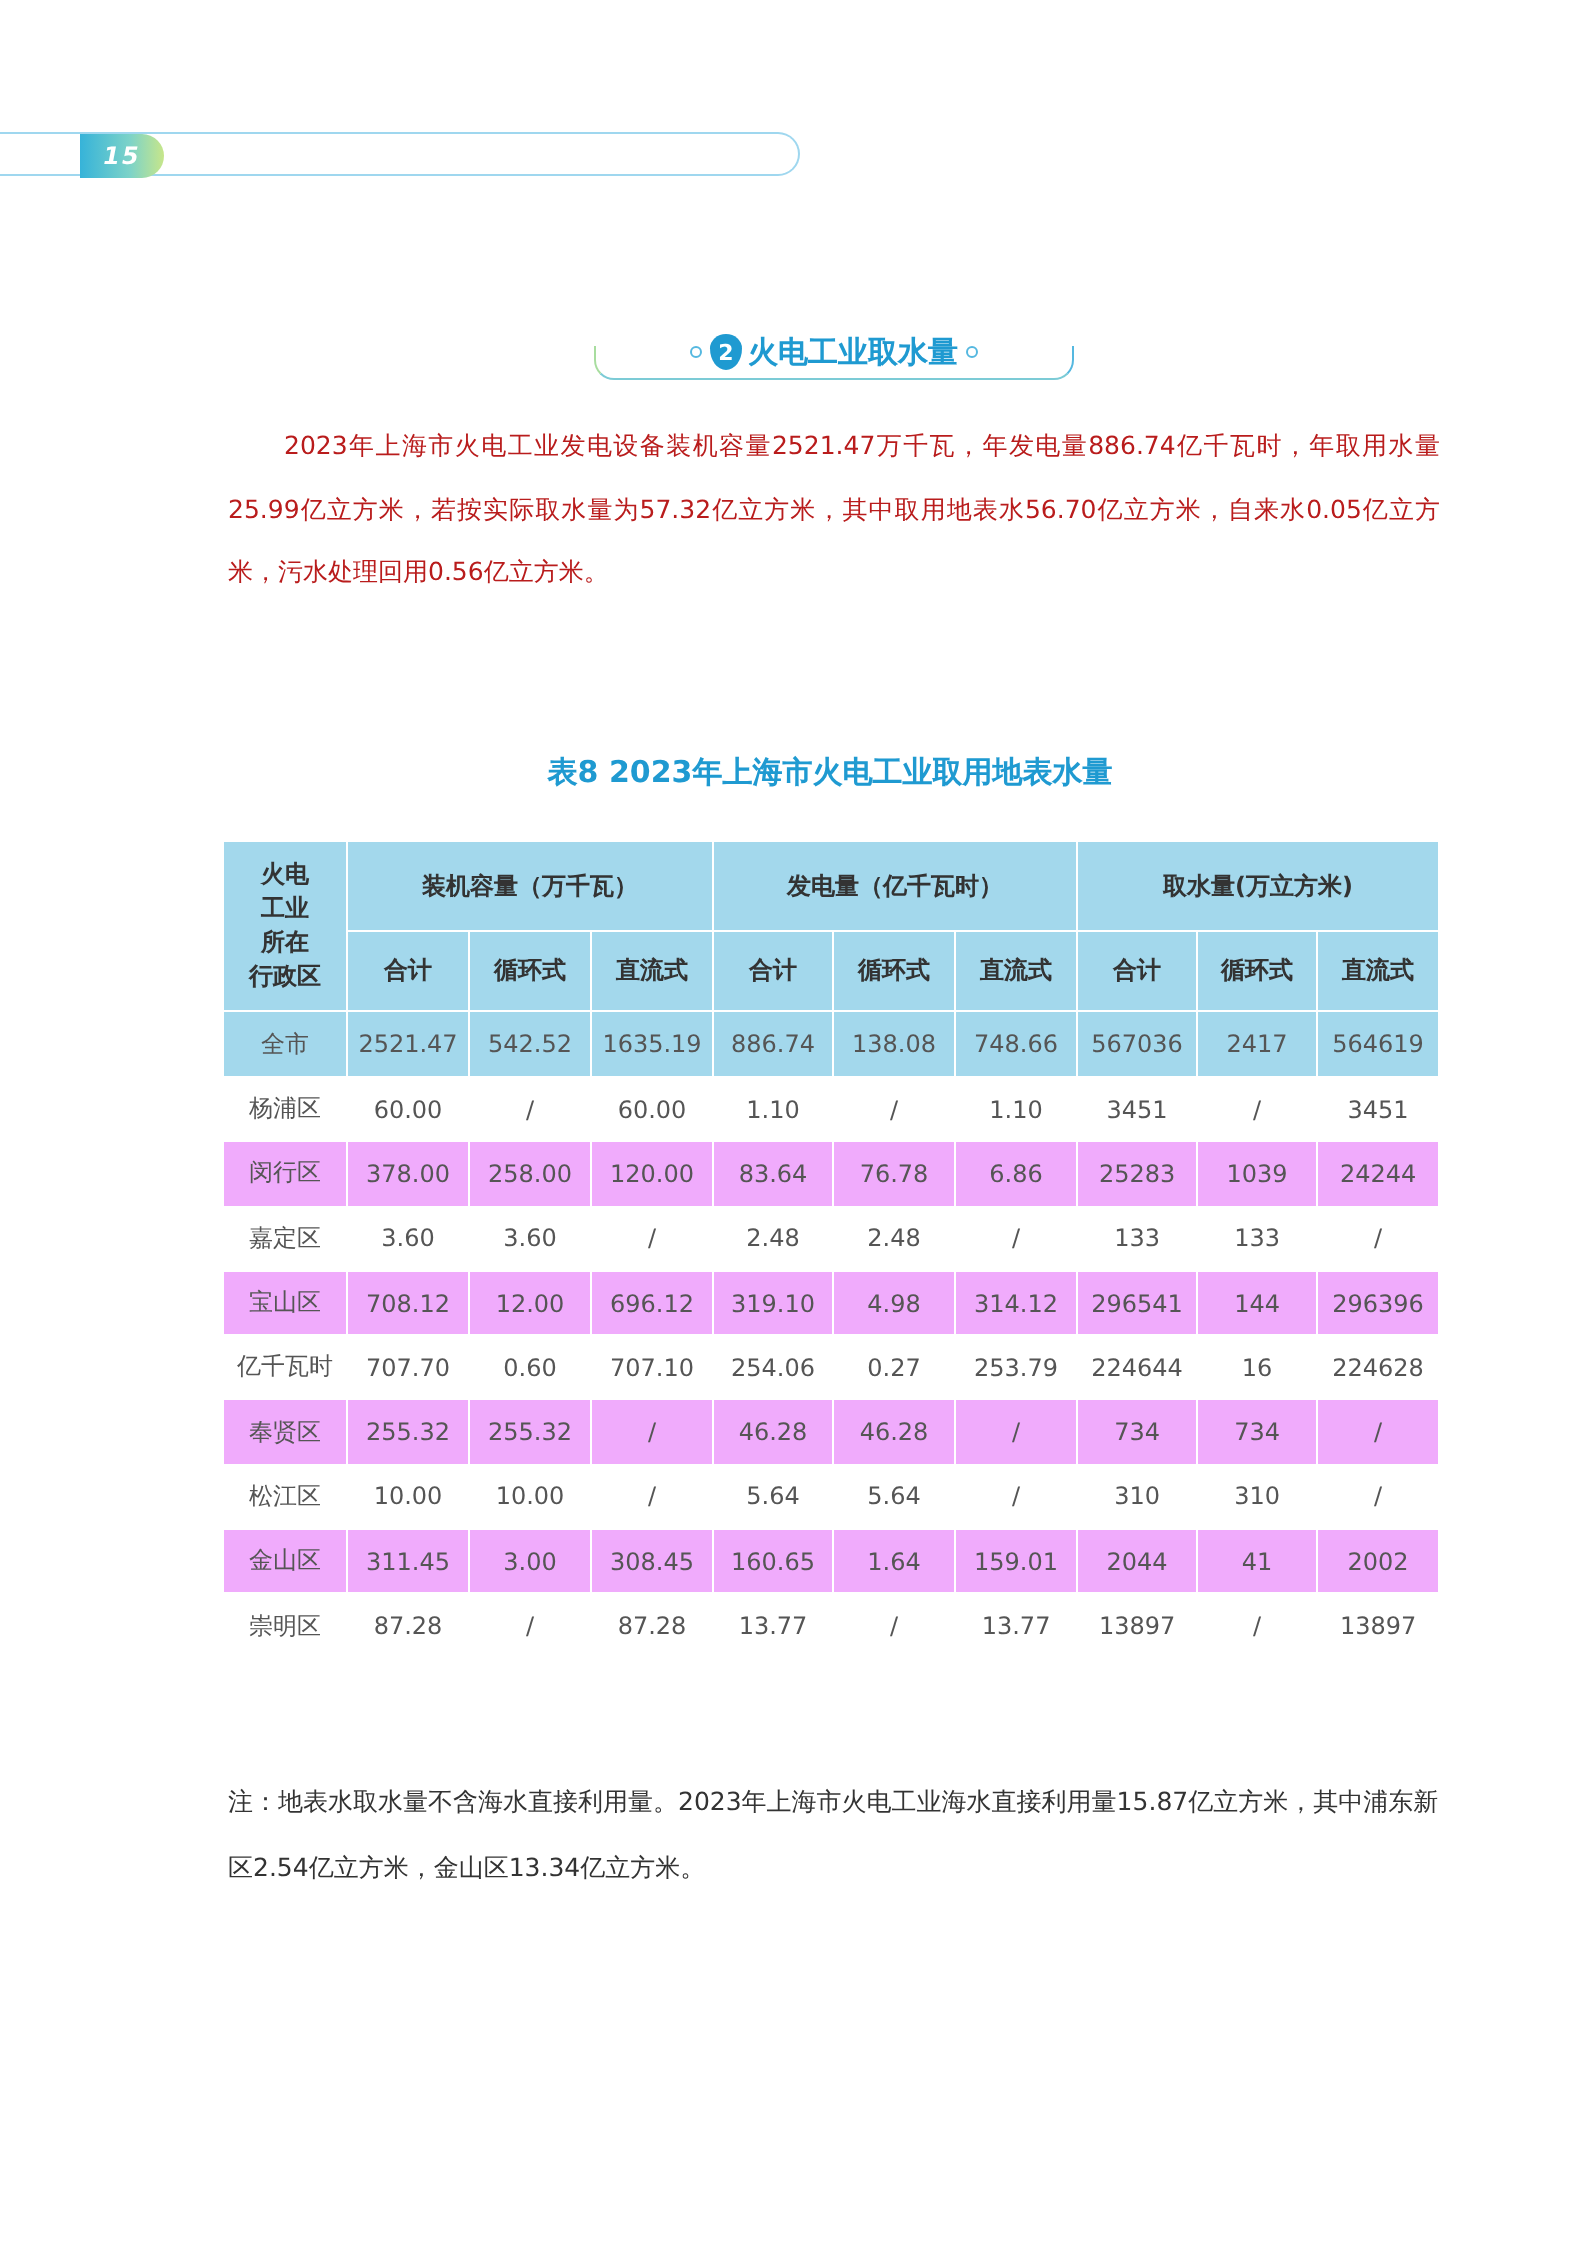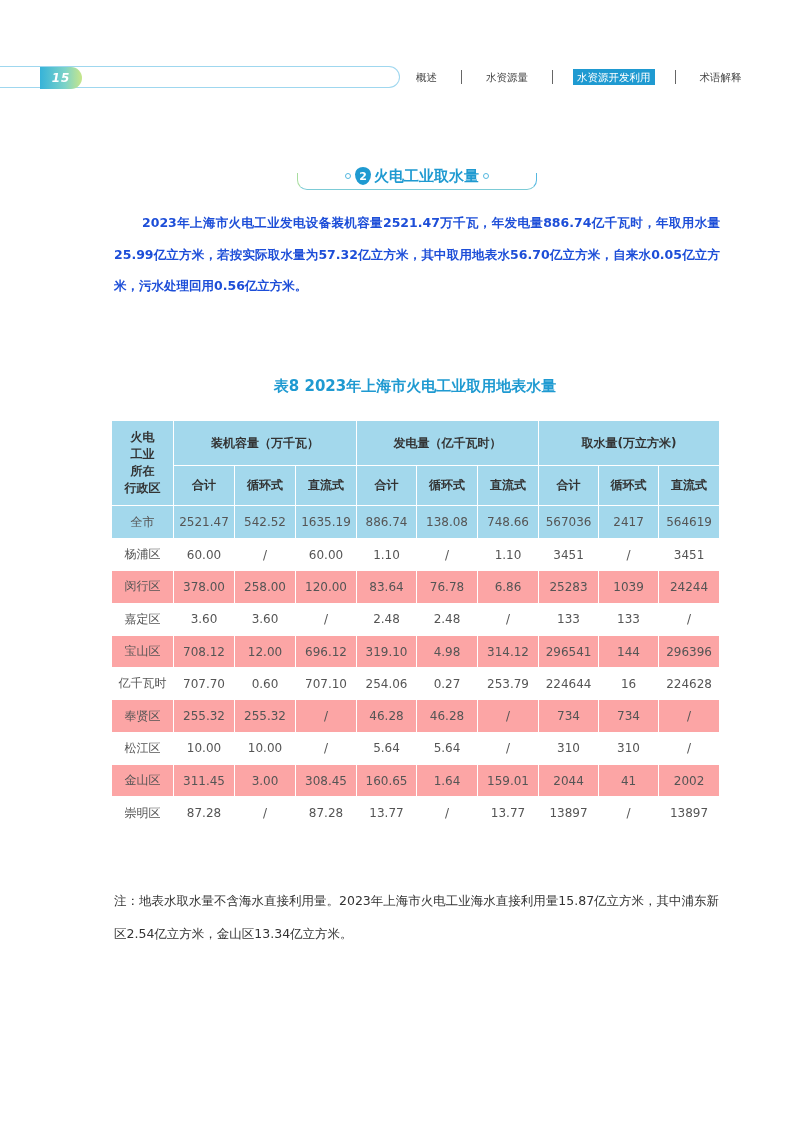--- a/index.html
+++ b/index.html
@@ -44,21 +44,21 @@
   .drop-icon {
     width: 16px; height: 18px; background: #1f9ad1; border-radius: 50% 50% 50% 50% / 40% 40% 60% 60%;
     color: #fff; font-size: 11px; font-weight: bold; text-align: center; line-height: 20px; margin-right: 3px;
     position: relative;
   }
   .section-title-text { font-size: 15px; font-weight: bold; color: #1f9ad1; }
 
   
   .para {
     position: absolute; left: 114px; top: 207px; width: 606px;
-    font-size: 12.5px; line-height: 31.5px; color: #1d4ed8; text-align: justify; font-weight: bold;
+    font-size: 12.5px; line-height: 31.5px; color: #b91c1c; text-align: justify;
   }
   .para .indent { display: inline-block; width: 28px; }
 
   
   .table-caption {
     position: absolute; left: 0; top: 377px; width: 830px; text-align: center;
     font-size: 15px; font-weight: bold; color: #1f9ad1;
   }
 
   
@@ -69,44 +69,35 @@
   table.data th, table.data td {
     text-align: center; vertical-align: middle; color: #555;
     border: 1.5px solid #ffffff; font-size: 12px;
   }
   table.data thead th { background: #a3d8ec; color: #333; font-weight: bold; }
   th.group { height: 45px; font-size: 15px; }
   th.sub { height: 40px; font-size: 15px; }
   th.region-head { font-size: 15px; line-height: 17px; }
   tr.total td { background: #a3d8ec; height: 33px; color: #555; }
   tbody tr.row td { height: 32.3px; }
-  tbody tr.row.alt td { background: #fca5a5; }
+  tbody tr.row.alt td { background: #f0abfc; }
   tbody tr.row:not(.alt) td { background: #ffffff; }
 
   
   .note {
     position: absolute; left: 114px; top: 884px; width: 606px;
     font-size: 12.5px; line-height: 33px; color: #333;
   }
 </style>
 </head>
 <body>
 
 <div class="header">
   <div class="page-pill">
     <div class="page-num">15</div>
-  </div>
-  <div class="nav">
-    <span class="nav-item">概述</span>
-    <span class="nav-sep"></span>
-    <span class="nav-item">水资源量</span>
-    <span class="nav-sep"></span>
-    <span class="nav-item active">水资源开发利用</span>
-    <span class="nav-sep"></span>
-    <span class="nav-item">术语解释</span>
   </div>
 </div>
 
 <div class="section-title-wrap">
   <div class="section-bracket"></div>
   <div class="section-title-inner">
     <span class="dot"></span>
     <span class="drop-icon">2</span>
     <span class="section-title-text">火电工业取水量</span>
     <span class="dot"></span>

